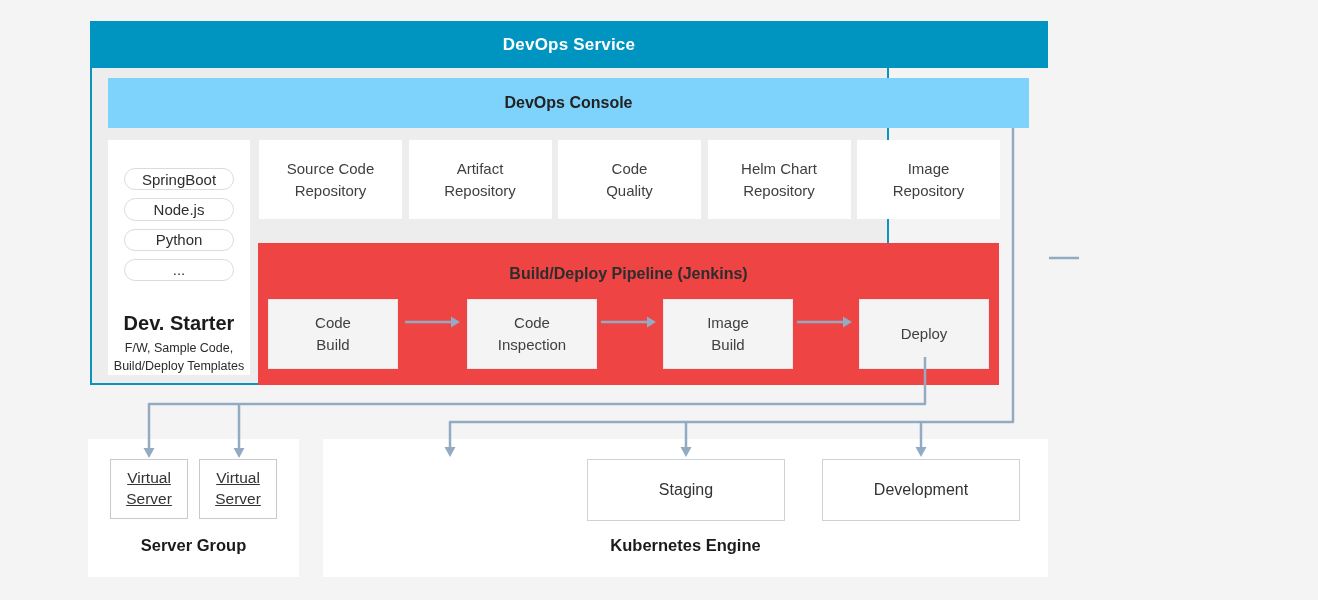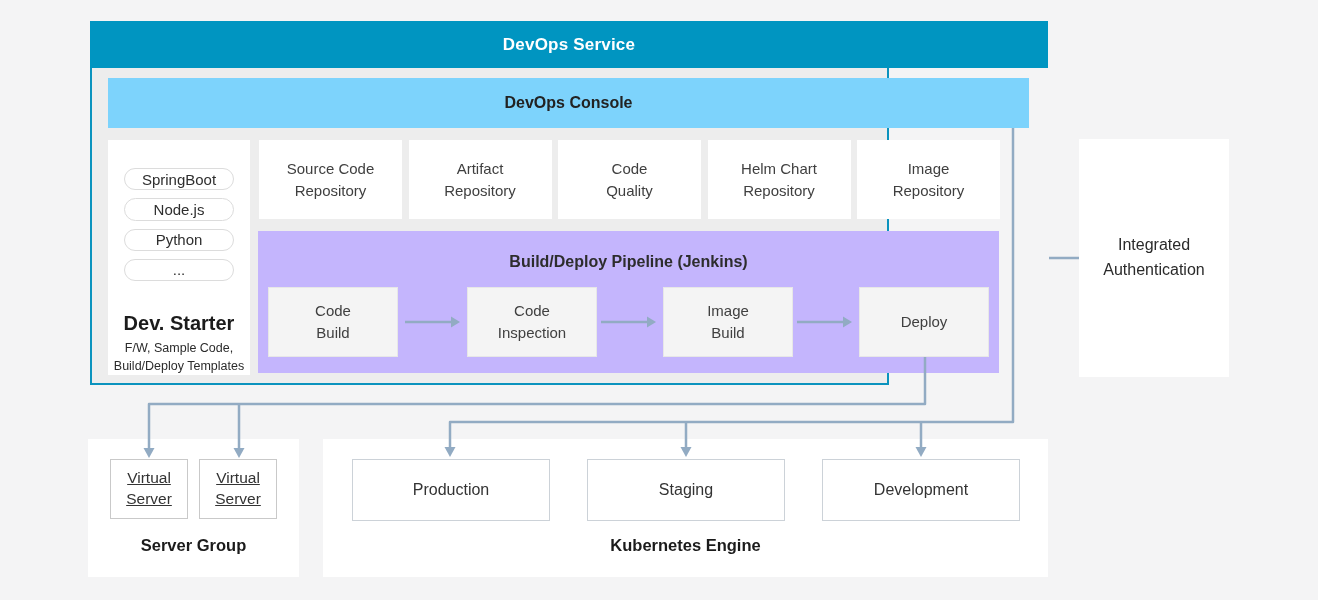--- a/index.html
+++ b/index.html
@@ -50,22 +50,22 @@
     display: flex; justify-content: space-between;
   }
   .repo-box {
     width: 143px; height: 79px; background: #ffffff;
     display: flex; align-items: center; justify-content: center; text-align: center;
     font-size: 15px; line-height: 1.45; color: #3f3f3f;
   }
 
   
   .pipeline {
-    position: absolute; left: 166px; top: 208px; width: 741px; height: 142px;
-    background: #c4b5fd;
+    position: absolute; left: 166px; top: 220px; width: 741px; height: 142px;
+    background: #ef4444;
   }
   .pipeline-title {
     position: absolute; left: 0; top: 22px; width: 100%;
     text-align: center; font-size: 16px; font-weight: 700; color: #2d2d2d;
   }
   .step-box {
     position: absolute; top: 56px; width: 130px; height: 70px;
     background: #f4f4f4; border: 1px solid #e7e7e7;
     display: flex; align-items: center; justify-content: center; text-align: center;
     font-size: 15px; line-height: 1.45; color: #404040;
@@ -154,33 +154,30 @@
       <div class="step-box step-0 ml">Code
 Build</div>
       <div class="step-box step-1 ml">Code
 Inspection</div>
       <div class="step-box step-2 ml">Image
 Build</div>
       <div class="step-box step-3 ml">Deploy</div>
     </div>
   </div>
 
-  <div class="auth-box ml">Integrated
-Authentication</div>
 
   <div class="server-group">
     <div class="vs-box vs-0 ml">Virtual
 Server</div>
     <div class="vs-box vs-1 ml">Virtual
 Server</div>
     <div class="panel-title">Server Group</div>
   </div>
 
   <div class="k8s">
-    <div class="env-box env-0">Production</div>
     <div class="env-box env-1">Staging</div>
     <div class="env-box env-2">Development</div>
     <div class="panel-title">Kubernetes Engine</div>
   </div>
 
   <svg class="connectors" width="1318" height="600" viewBox="0 0 1318 600">
     <g stroke="#92abc3" stroke-width="2.5" fill="none" stroke-linejoin="round" stroke-linecap="butt">
 
       <path d="M405 322 H451"></path>
       <path d="M601 322 H647"></path>

